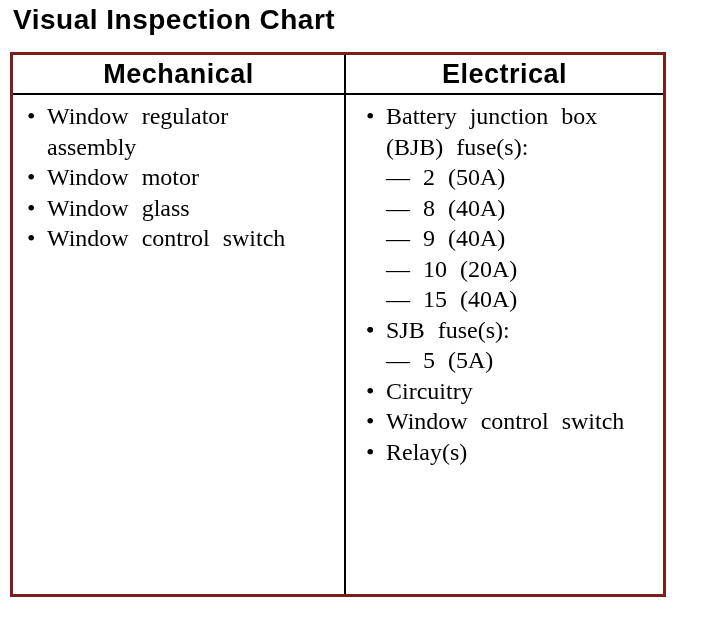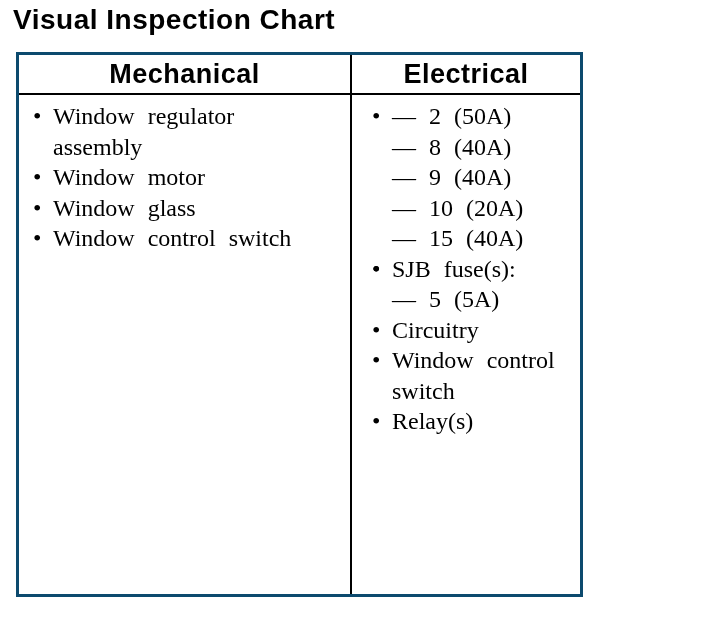--- a/index.html
+++ b/index.html
@@ -22,25 +22,25 @@
     font-family: "Liberation Sans", sans-serif;
     font-weight: bold;
     font-size: 28px;
     letter-spacing: 0.5px;
     color: #000000;
     white-space: nowrap;
     text-align: center;
   }
   .inspection-table {
     position: absolute;
-    left: 16px;
+    left: 10px;
     top: 52px;
-    width: 567px;
+    width: 656px;
     height: 545px;
-    border: 3px solid #0c4a6e;
+    border: 3px solid #7f1d1d;
     box-sizing: border-box;
     display: flex;
     flex-direction: column;
     background: #ffffff;
   }
   .header-row {
     display: flex;
     flex-direction: row;
     height: 40px;
     flex: 0 0 40px;
@@ -114,21 +114,22 @@
 
     <div class="body-row">
       <div class="body-cell cell-mechanical col-left">
           <div class="list-item"><span class="bullet">•</span><span>Window regulator
 assembly</span></div>
           <div class="list-item"><span class="bullet">•</span><span>Window motor</span></div>
           <div class="list-item"><span class="bullet">•</span><span>Window glass</span></div>
           <div class="list-item"><span class="bullet">•</span><span>Window control switch</span></div>
         </div>
       <div class="body-cell cell-electrical col-right">
-          <div class="list-item"><span class="bullet">•</span></div>
+          <div class="list-item"><span class="bullet">•</span><span>Battery junction box
+(BJB) fuse(s):</span></div>
           <div class="dash-item"><span>— 2 (50A)</span></div>
           <div class="dash-item"><span>— 8 (40A)</span></div>
           <div class="dash-item"><span>— 9 (40A)</span></div>
           <div class="dash-item"><span>— 10 (20A)</span></div>
           <div class="dash-item"><span>— 15 (40A)</span></div>
           <div class="list-item"><span class="bullet">•</span></div>
           <div class="list-item"><span class="bullet">•</span><span>SJB fuse(s):</span></div>
           <div class="dash-item"><span>— 5 (5A)</span></div>
           <div class="list-item"><span class="bullet">•</span><span>Circuitry</span></div>
           <div class="list-item"><span class="bullet">•</span><span>Window control switch</span></div>

